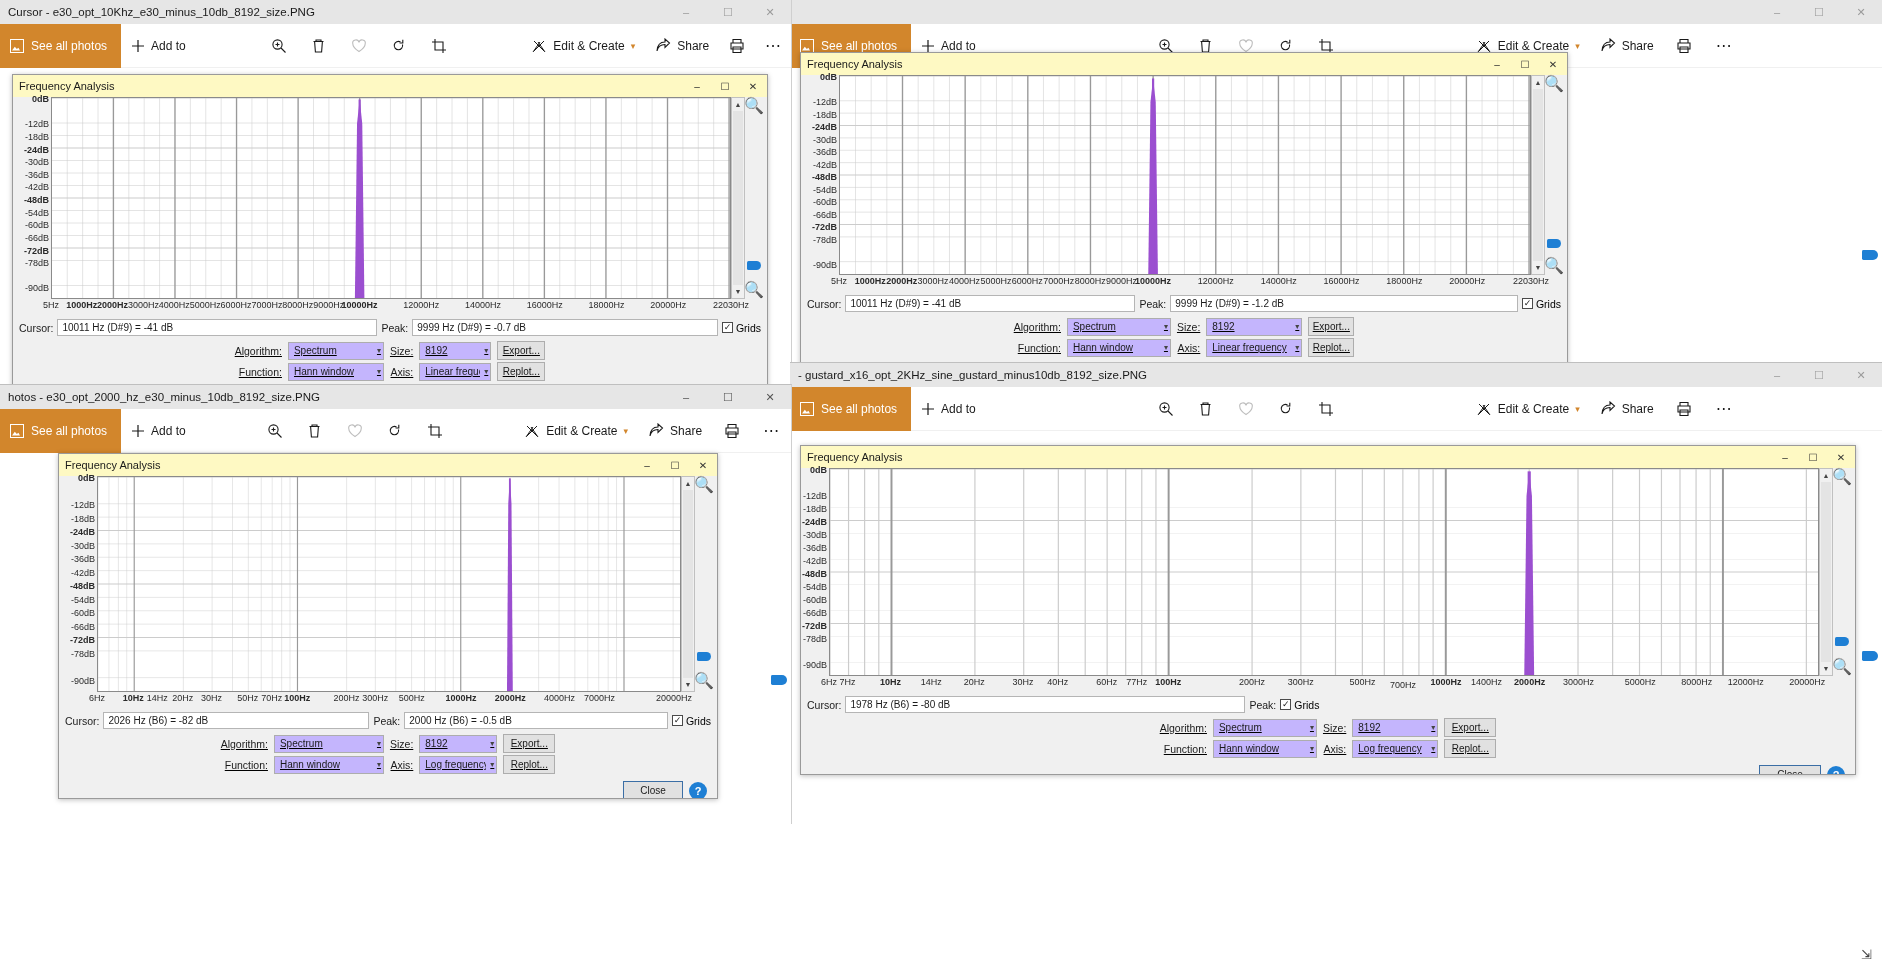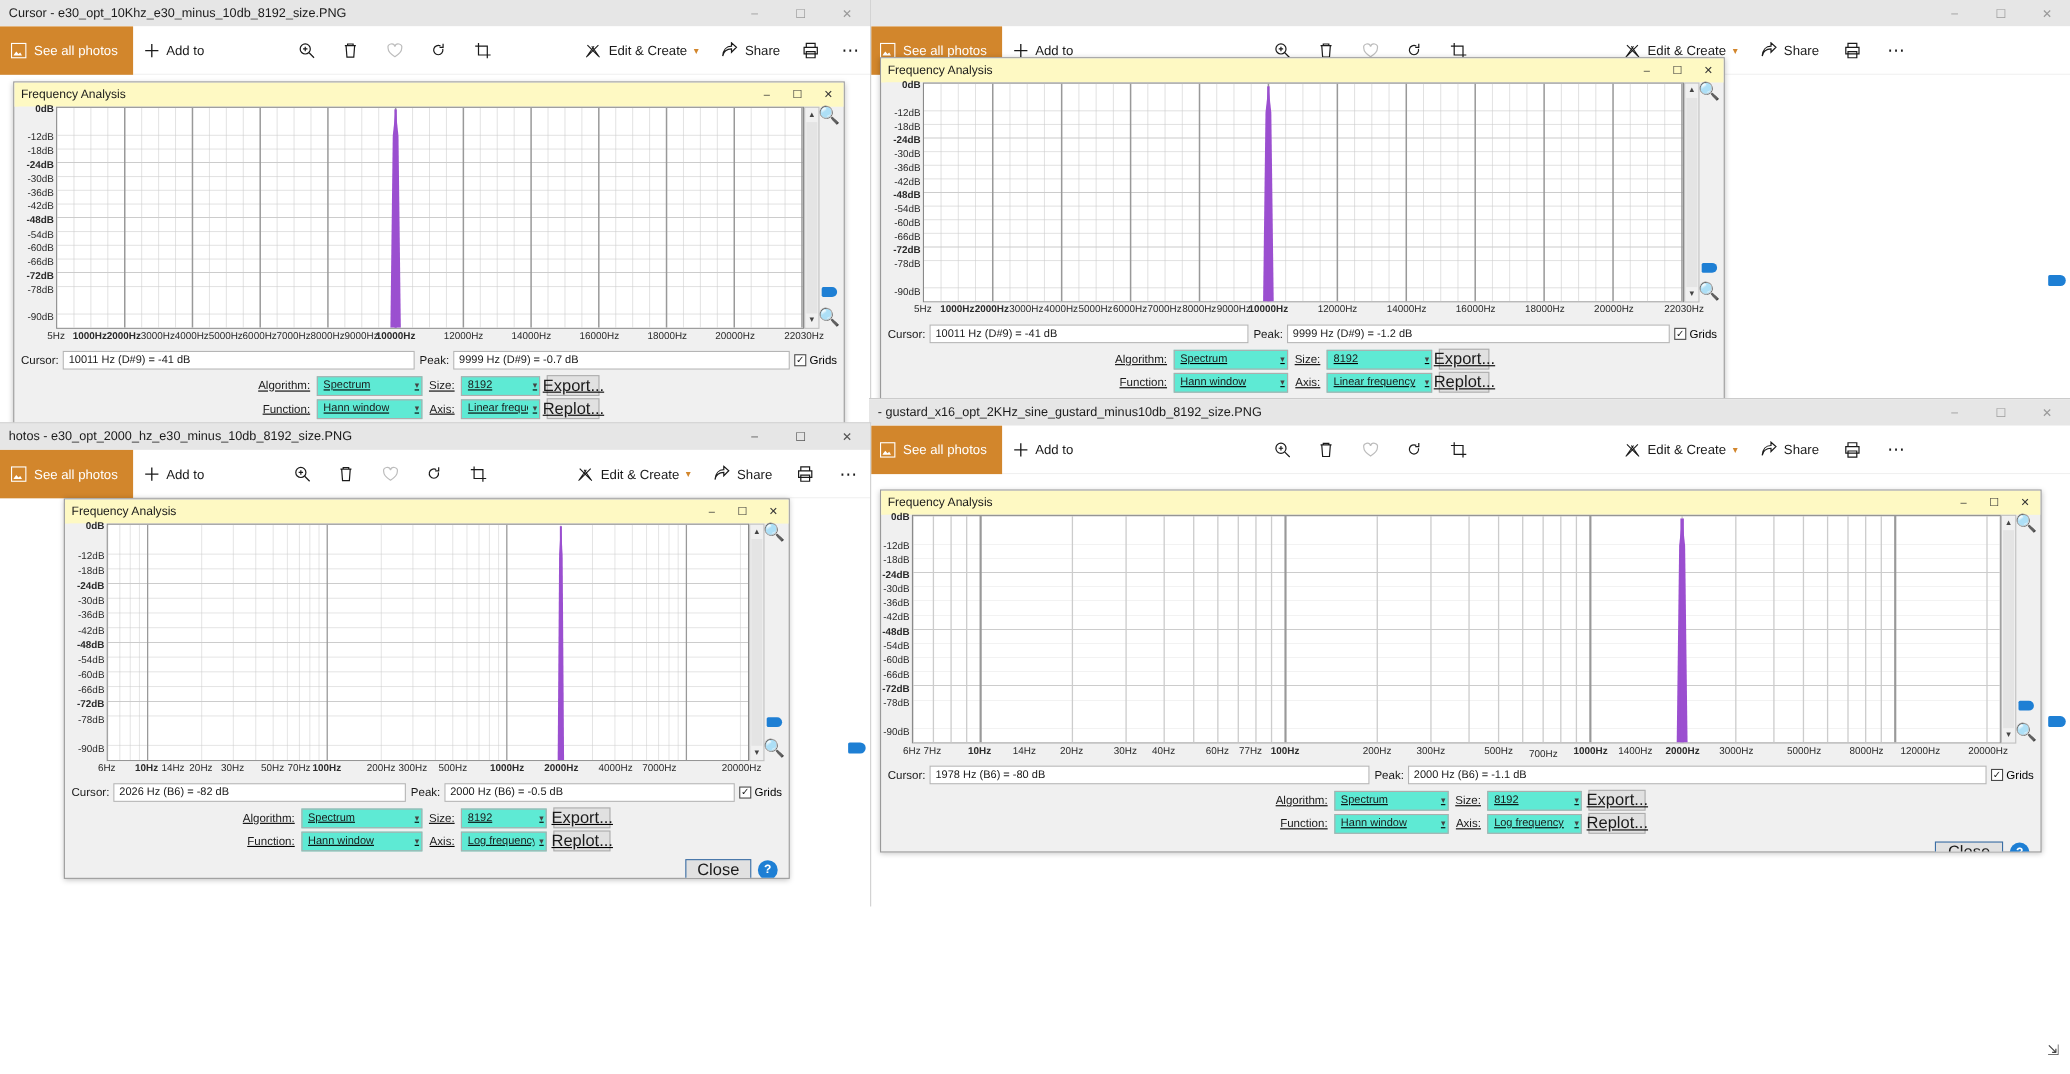--- a/index.html
+++ b/index.html
@@ -95,28 +95,28 @@
   .chk { display:flex;align-items:center;gap:3px;font-size:10.5px;white-space:nowrap; }
   .chk .box {
     width:11px;height:11px;border:1px solid #4a4a4a;background:#fff;display:flex;
     align-items:center;justify-content:center;font-size:9px;color:#1a1a1a;line-height:1;
   }
 
   .ctrl-grid { display:flex; justify-content:center; padding:2px 0 3px 0; }
   .ctrl-inner { display:grid; grid-template-columns:auto auto auto auto auto; gap:2px 6px; align-items:center;text-decoration:underline; }
   .ctrl-lbl { font-size:10.5px; text-align:right; color:#1a1a1a; white-space:nowrap; }
   .combo {
-    background:#5eead4; border:1px solid #adadad; height:18px; font-size:10px;
+    background:#c4b5fd; border:1px solid #adadad; height:18px; font-size:10px;
     display:flex; align-items:center; padding:0 2px 0 5px; color:#1a1a1a;
     justify-content:space-between; white-space:nowrap;
   }
   .combo .cv { overflow:hidden; }
   .combo .car { font-size:8px; color:#444; padding-left:4px; }
   .btn {
-    background:#e1e1e1; border:1px solid #adadad; height:19px; font-size:15px;
+    background:#e1e1e1; border:1px solid #adadad; height:19px; font-size:10px;
     display:flex; align-items:center; justify-content:center; color:#1a1a1a; white-space:nowrap;
   }
   .btn.primary { border:1px solid #3b6ea5; background:#e1e1e1; }
   .fa-footer { display:flex; justify-content:flex-end; align-items:center; gap:6px; padding:4px 6px 6px 0; }
   .helpbtn {
     width:18px;height:18px;border-radius:50%;background:#1e7fd4;color:#fff;
     display:flex;align-items:center;justify-content:center;font-size:11px;font-weight:bold;
   }
   .blue-tab { position:absolute; width:16px;height:10px;background:#1e7fd4;border-radius:2px 7px 7px 2px; }
   .expand-ico { position:absolute; font-size:13px; color:#444; }
@@ -804,21 +804,20 @@
           <div class="xlab" style="left: 81.9335%; top: 1px;">5000Hz</div>
           <div class="xlab" style="left: 87.6594%; top: 1px;">8000Hz</div>
           <div class="xlab" style="left: 92.5991%; top: 1px;">12000Hz</div>
           <div class="xlab" style="left: 98.8223%; top: 1px;">20000Hz</div>
         </div>
 
       <div class="fa-fields">
         <span class="lbl">Cursor:</span>
         <div class="fld" style="width:400px">1978 Hz (B6) = -80 dB</div>
         <span class="lbl">Peak:</span>
-        <div class="fld" style="flex:1">2000 Hz (B6) = -1.1 dB</div>
         <div class="chk">
           <span class="box">✓</span>
           <span>Grids</span>
         </div>
       </div>
 
       <div class="ctrl-grid">
         <div class="ctrl-inner">
           <span class="ctrl-lbl">Algorithm:</span>
           <div class="combo" style="width:104px">

